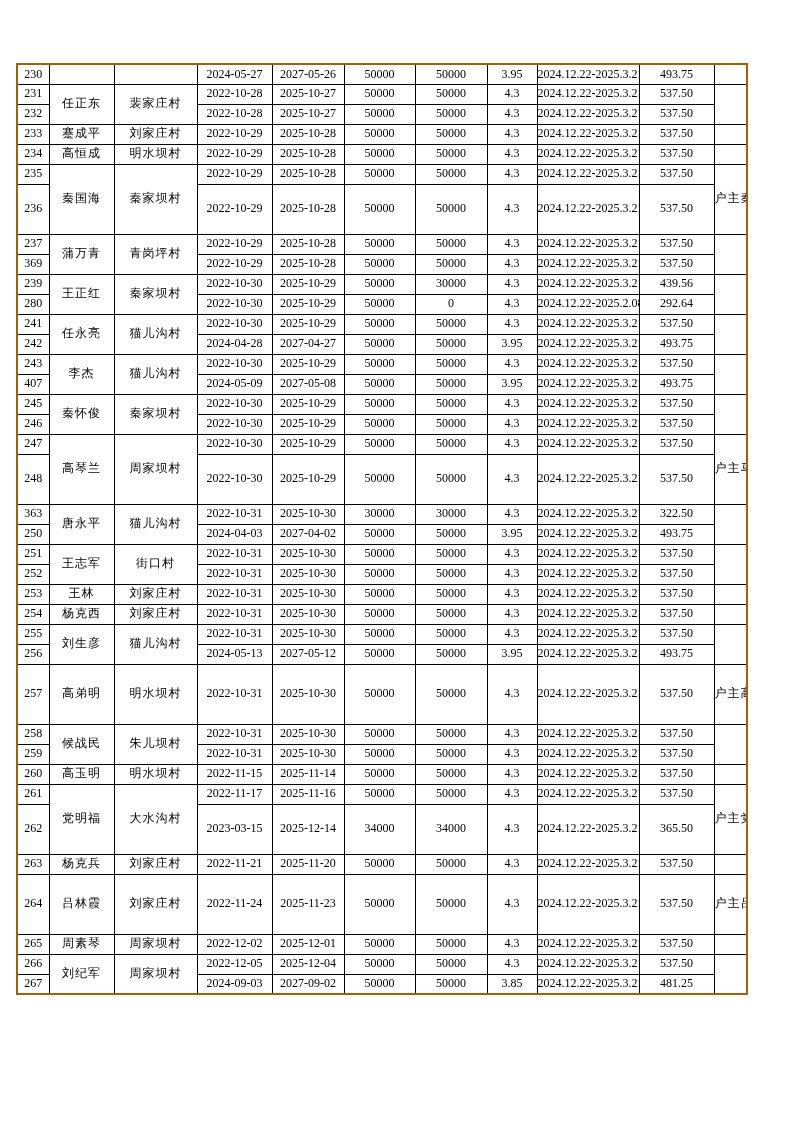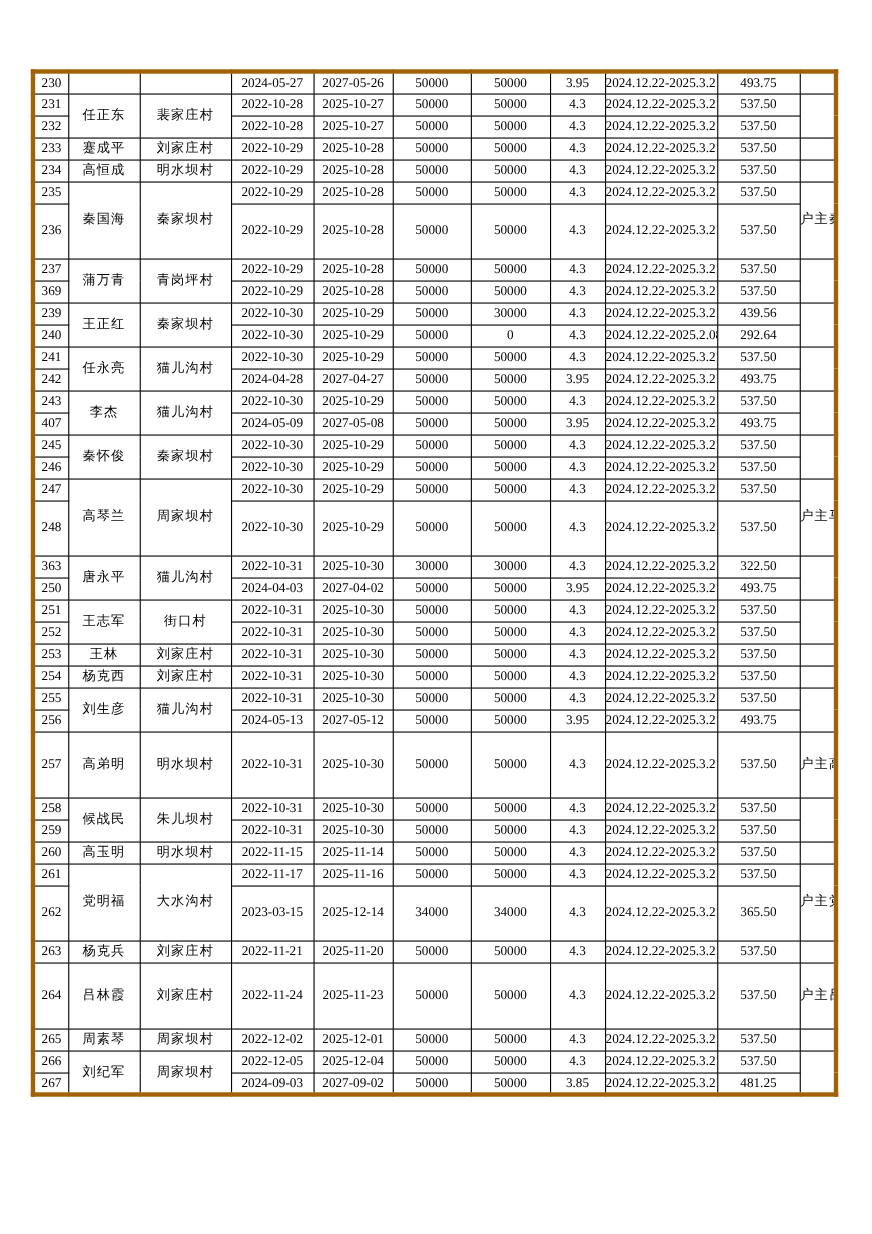--- a/index.html
+++ b/index.html
@@ -5,23 +5,23 @@
   html,body{margin:0;padding:0;}
   body{
     width:793px;height:1122px;background:#ffffff;
     font-family:"Liberation Serif","DejaVu Serif",serif;
     color:#000;
   }
   .page{
     position:relative;width:793px;height:1122px;background:#fff;overflow:hidden;
   }
   table.loan{
-    position:absolute;left:28px;top:63px;
+    position:absolute;left:16px;top:63px;
     width:730px;border-collapse:collapse;table-layout:fixed;
-    border:4px solid #a16207;
+    border:2px solid #a16207;
   }
   table.loan tr{height:20px;}
   table.loan tr.r-m{height:50px;}
   table.loan tr.r-l{height:60px;}
   table.loan td{
     border:1px solid #000;
     text-align:center;vertical-align:middle;
     padding:0;overflow:hidden;
     font-size:12px;line-height:1.1;
     white-space:nowrap;
@@ -173,21 +173,21 @@
           <td class="c-date">2022-10-30</td>
           <td class="c-date">2025-10-29</td>
           <td class="c-amt">50000</td>
           <td class="c-amt">30000</td>
           <td class="c-rate">4.3</td>
           <td class="c-period">2024.12.22-2025.3.21</td>
           <td class="c-int">439.56</td>
           <td class="c-note" rowspan="2"></td>
         </tr>
         <tr>
-          <td class="c-no">240</td>
+          <td class="c-no">280</td>
           <td class="c-date">2022-10-30</td>
           <td class="c-date">2025-10-29</td>
           <td class="c-amt">50000</td>
           <td class="c-amt">0</td>
           <td class="c-rate">4.3</td>
           <td class="c-period">2024.12.22-2025.2.08</td>
           <td class="c-int">292.64</td>
         </tr>
         <tr>
           <td class="c-no">241</td>

